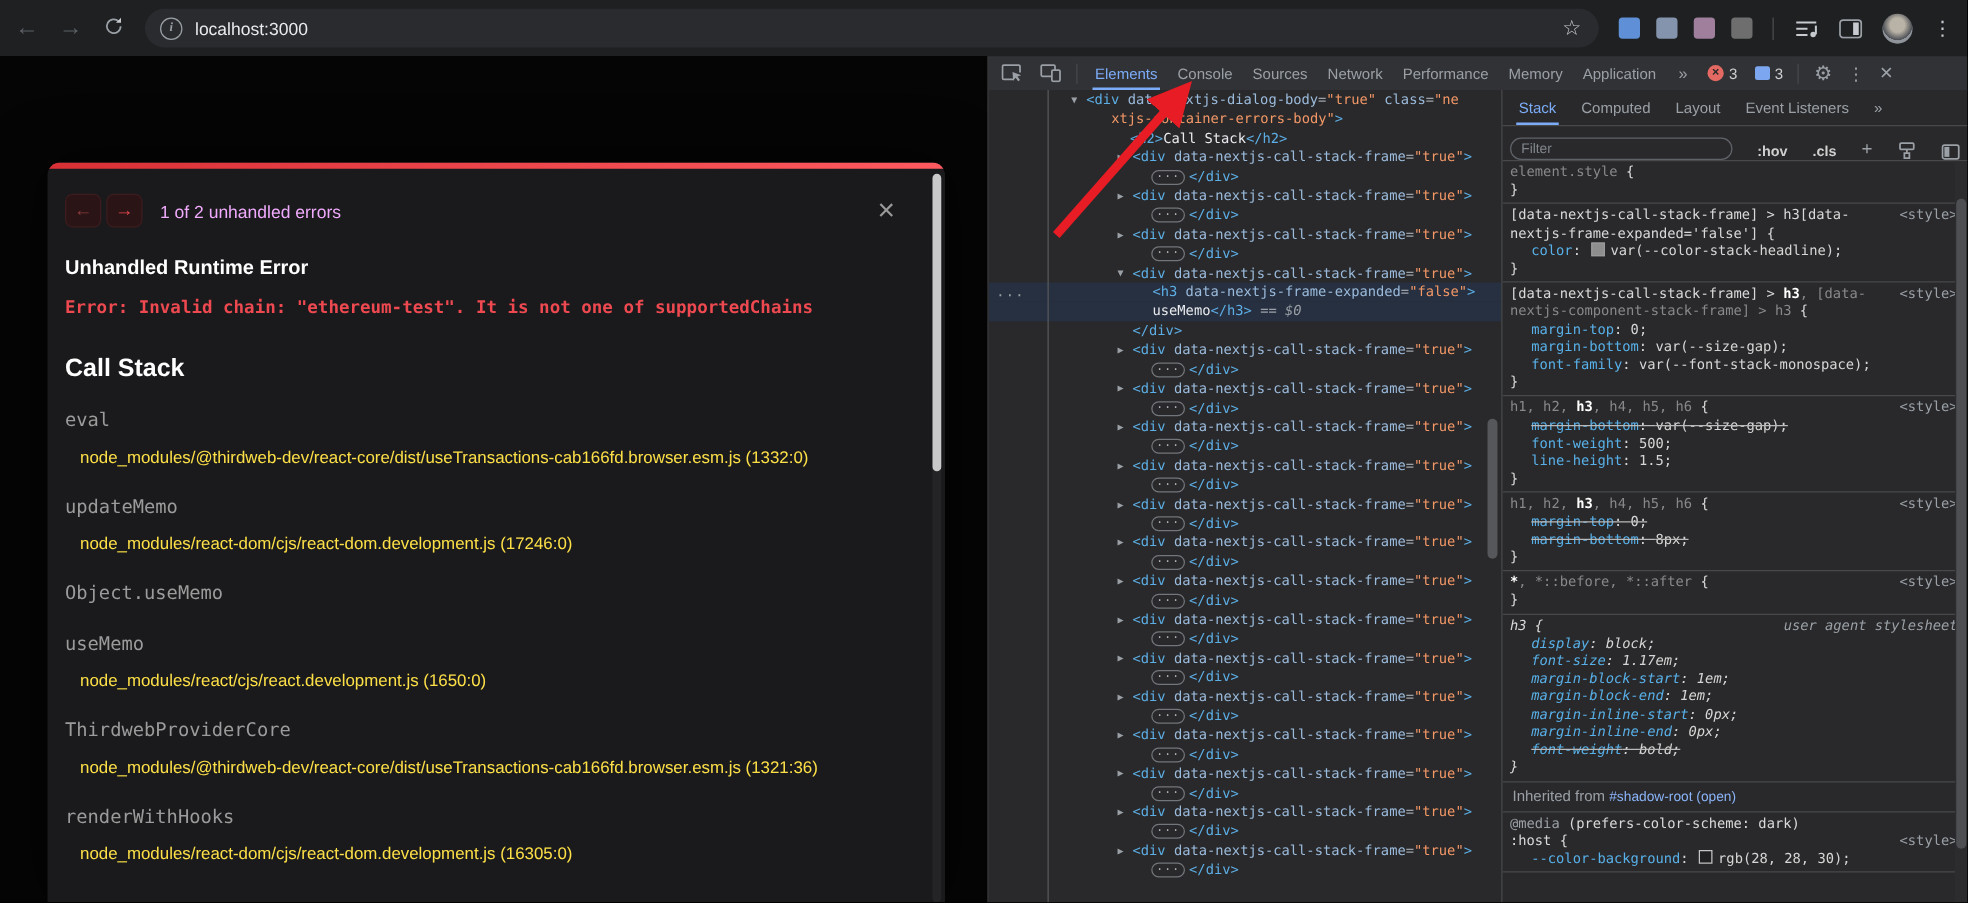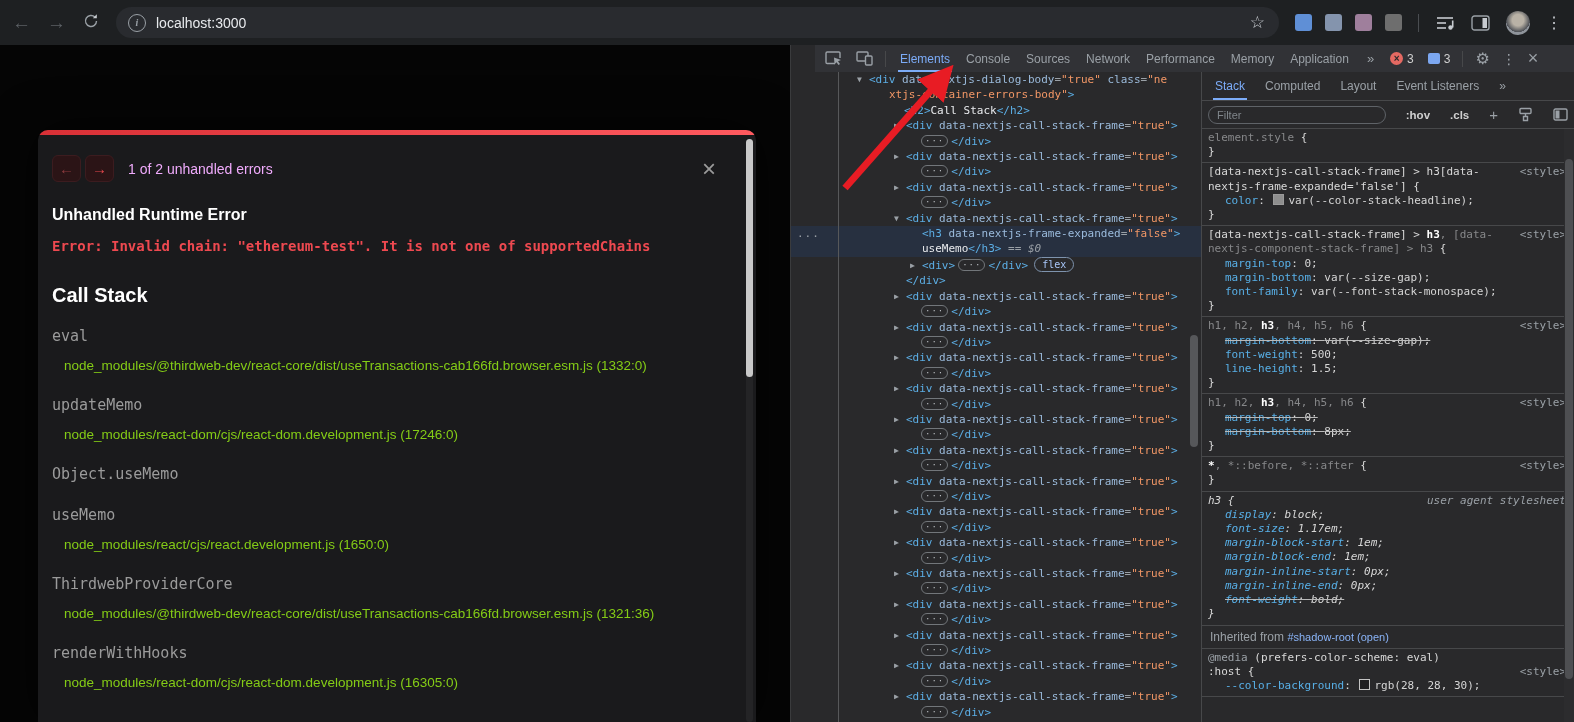--- a/index.html
+++ b/index.html
@@ -34,25 +34,25 @@
            display:flex;align-items:center;justify-content:center;font-size:15px;}
   .err-nav.prev{color:#8e3b3f;}
   .err-nav.next{color:#e5484d;}
   .pagination{color:#f0abfc;font-size:14px;margin-left:14px;}
   .m-close{margin-left:auto;color:#9a9a9a;font-size:24px;line-height:1;font-weight:300;margin-right:14px;}
   .m-title{color:#fff;font-size:16px;font-weight:bold;margin:0 0 14px;}
   .m-msg{color:#ee4950;font-family:"DejaVu Sans Mono",monospace;font-weight:bold;font-size:14px;margin:0 0 30px;}
   .cs-title{color:#fff;font-size:20px;font-weight:bold;margin:0 0 20px;}
   .frame{margin-bottom:23px;}
   .frame .fn{font-family:"DejaVu Sans Mono",monospace;font-size:15px;color:#9b9b9b;margin-bottom:13px;}
-  .frame .loc{font-size:13.5px;color:#84cc16;padding-left:12px;}
+  .frame .loc{font-size:13.5px;color:#fde047;padding-left:12px;}
   .m-scroll-track{position:absolute;right:3px;top:9px;width:7px;bottom:0;background:#242426;border-radius:4px;}
   .m-scroll{position:absolute;right:3px;top:9px;width:7px;height:238px;background:#c9c9c9;border-radius:4px;}
   
-  .devtools{position:absolute;top:45px;left:790px;right:0;bottom:0;background:#29292b;border-left:1px solid #3a3b3d;box-sizing:border-box;padding-left:24px;}
+  .devtools{position:absolute;top:45px;left:790px;right:0;bottom:0;background:#29292b;border-left:1px solid #3a3b3d;box-sizing:border-box;}
   .dt-tabbar{height:27px;background:#313236;border-bottom:1px solid #47484a;display:flex;align-items:center;
              font-size:12px;color:#9aa0a6;padding:0 4px;gap:2px;}
   .dt-icbtn{padding:0 6px;display:flex;align-items:center;}
   .dt-sep{width:1px;height:16px;background:#47484a;margin:0 4px;}
   .dt-tab{padding:0 8px;height:26px;display:flex;align-items:center;position:relative;white-space:nowrap;}
   .dt-tab.active{color:#7cacf8;}
   .dt-tab.active::after{content:"";position:absolute;left:6px;right:6px;bottom:0;height:2px;background:#7cacf8;}
   .more-tabs{padding:0 8px;font-size:13px;}
   .badge{display:flex;align-items:center;gap:4px;padding:0 6px;color:#cfcfcf;}
   .err-dot{width:13px;height:13px;border-radius:50%;background:#e46962;color:#28292b;font-size:10px;font-weight:bold;
@@ -83,21 +83,21 @@
   .gutter-ell{position:absolute;left:6px;top:157px;color:#9aa0a6;font-size:11px;letter-spacing:1px;z-index:4;}
   .el-scroll{position:absolute;right:3px;top:263px;width:8px;height:112px;background:#56575a;border-radius:4px;z-index:5;}
   
   .dt-sidebar{position:absolute;top:27px;left:410px;right:0;bottom:0;border-left:1px solid #47484a;
               box-sizing:border-box;display:flex;flex-direction:column;background:#29292b;}
   .sb-tabs{height:28px;display:flex;align-items:center;font-size:12px;color:#9aa0a6;padding:0 4px;gap:2px;flex:none;}
   .sb-tab{padding:0 9px;height:27px;display:flex;align-items:center;position:relative;white-space:nowrap;}
   .sb-tab.active{color:#7cacf8;}
   .sb-tab.active::after{content:"";position:absolute;left:7px;right:7px;bottom:0;height:2px;background:#7cacf8;}
   .sb-toolbar{height:27px;border-top:1px solid #47484a;border-bottom:1px solid #47484a;display:flex;
-              align-items:center;padding:0 6px;gap:20px;flex:none;}
+              align-items:flex-end;padding:0 6px;gap:20px;flex:none;}
   .filter{width:178px;height:16px;border:1px solid #5f6368;border-radius:9px;background:transparent;
           color:#bdc1c6;font-size:11px;padding:0 8px;outline:none;font-family:"Liberation Sans",sans-serif;}
   .filter::placeholder{color:#80868b;}
   .sb-tool{color:#d0d0d0;font-size:11.5px;font-weight:bold;}
   .sb-toolic{color:#9aa0a6;display:flex;align-items:center;}
   .plus{font-size:15px;color:#9aa0a6;font-weight:normal;}
   .sb-rules{flex:1;overflow:hidden;font-family:"DejaVu Sans Mono",monospace;font-size:11px;line-height:14.2px;position:relative;}
   .rule{padding:2px 8px 3px 6px;border-bottom:1px solid #47484a;}
   .rule.ua{font-style:italic;}
   .sel-line{display:flex;}
@@ -260,21 +260,20 @@
           <div class="trow" style="padding-left: 113px;"><span class="tk-b">&lt;h2</span><span class="tk-b">&gt;</span><span class="tk-t">Call Stack</span><span class="tk-b">&lt;/h2&gt;</span></div>
           <div class="trow" style="padding-left: 103px;"><span class="tk-arrow">▶</span><span class="tk-b">&lt;div</span><span class="tk-a"> data-nextjs-call-stack-frame</span><span class="tk-eq">=</span><span class="tk-v">"true"</span><span class="tk-b">&gt;</span></div>
           <div class="trow" style="padding-left: 127px;"><span class="pill">···</span><span class="tk-b">&lt;/div&gt;</span></div>
           <div class="trow" style="padding-left: 103px;"><span class="tk-arrow">▶</span><span class="tk-b">&lt;div</span><span class="tk-a"> data-nextjs-call-stack-frame</span><span class="tk-eq">=</span><span class="tk-v">"true"</span><span class="tk-b">&gt;</span></div>
           <div class="trow" style="padding-left: 127px;"><span class="pill">···</span><span class="tk-b">&lt;/div&gt;</span></div>
           <div class="trow" style="padding-left: 103px;"><span class="tk-arrow">▶</span><span class="tk-b">&lt;div</span><span class="tk-a"> data-nextjs-call-stack-frame</span><span class="tk-eq">=</span><span class="tk-v">"true"</span><span class="tk-b">&gt;</span></div>
           <div class="trow" style="padding-left: 127px;"><span class="pill">···</span><span class="tk-b">&lt;/div&gt;</span></div>
           <div class="trow" style="padding-left: 103px;"><span class="tk-arrow">▼</span><span class="tk-b">&lt;div</span><span class="tk-a"> data-nextjs-call-stack-frame</span><span class="tk-eq">=</span><span class="tk-v">"true"</span><span class="tk-b">&gt;</span></div>
           <div class="trow sel" style="padding-left: 131px;"><span class="tk-b">&lt;h3</span><span class="tk-a"> data-nextjs-frame-expanded</span><span class="tk-eq">=</span><span class="tk-v">"false"</span><span class="tk-b">&gt;</span></div>
           <div class="trow sel" style="padding-left: 131px;"><span class="tk-t">useMemo</span><span class="tk-b">&lt;/h3&gt;</span><span class="tk-meta"> == </span><span class="tk-dollar">$0</span></div>
-          <div class="trow" style="padding-left: 119px;"><span class="tk-arrow">▶</span><span class="tk-b">&lt;div</span><span class="tk-b">&gt;</span><span class="pill">···</span><span class="tk-b">&lt;/div&gt;</span><span class="flexbadge">flex</span></div>
           <div class="trow" style="padding-left: 115px;"><span class="tk-b">&lt;/div&gt;</span></div>
           <div class="trow" style="padding-left: 103px;"><span class="tk-arrow">▶</span><span class="tk-b">&lt;div</span><span class="tk-a"> data-nextjs-call-stack-frame</span><span class="tk-eq">=</span><span class="tk-v">"true"</span><span class="tk-b">&gt;</span></div>
           <div class="trow" style="padding-left: 127px;"><span class="pill">···</span><span class="tk-b">&lt;/div&gt;</span></div>
           <div class="trow" style="padding-left: 103px;"><span class="tk-arrow">▶</span><span class="tk-b">&lt;div</span><span class="tk-a"> data-nextjs-call-stack-frame</span><span class="tk-eq">=</span><span class="tk-v">"true"</span><span class="tk-b">&gt;</span></div>
           <div class="trow" style="padding-left: 127px;"><span class="pill">···</span><span class="tk-b">&lt;/div&gt;</span></div>
           <div class="trow" style="padding-left: 103px;"><span class="tk-arrow">▶</span><span class="tk-b">&lt;div</span><span class="tk-a"> data-nextjs-call-stack-frame</span><span class="tk-eq">=</span><span class="tk-v">"true"</span><span class="tk-b">&gt;</span></div>
           <div class="trow" style="padding-left: 127px;"><span class="pill">···</span><span class="tk-b">&lt;/div&gt;</span></div>
           <div class="trow" style="padding-left: 103px;"><span class="tk-arrow">▶</span><span class="tk-b">&lt;div</span><span class="tk-a"> data-nextjs-call-stack-frame</span><span class="tk-eq">=</span><span class="tk-v">"true"</span><span class="tk-b">&gt;</span></div>
           <div class="trow" style="padding-left: 127px;"><span class="pill">···</span><span class="tk-b">&lt;/div&gt;</span></div>
           <div class="trow" style="padding-left: 103px;"><span class="tk-arrow">▶</span><span class="tk-b">&lt;div</span><span class="tk-a"> data-nextjs-call-stack-frame</span><span class="tk-eq">=</span><span class="tk-v">"true"</span><span class="tk-b">&gt;</span></div>
@@ -391,21 +390,21 @@
             <div class="decl"><span><span class="prop">font-size</span><span class="pval">: </span><span class="pval">1.17em;</span></span></div>
             <div class="decl"><span><span class="prop">margin-block-start</span><span class="pval">: </span><span class="pval">1em;</span></span></div>
             <div class="decl"><span><span class="prop">margin-block-end</span><span class="pval">: </span><span class="pval">1em;</span></span></div>
             <div class="decl"><span><span class="prop">margin-inline-start</span><span class="pval">: </span><span class="pval">0px;</span></span></div>
             <div class="decl"><span><span class="prop">margin-inline-end</span><span class="pval">: </span><span class="pval">0px;</span></span></div>
             <div class="decl"><span class="struck"><span class="prop">font-weight</span><span class="pval">: </span><span class="pval">bold;</span></span></div>
             <div class="brace">}</div>
           </div>
           <div class="sect"><span>Inherited from </span><span class="tgt">#shadow-root (open)</span></div>
           <div class="rule">
-            <div class="atline"><span>@media </span><span class="sm">(prefers-color-scheme: eval)</span></div>
+            <div class="atline"><span>@media </span><span class="sm">(prefers-color-scheme: dark)</span></div>
             <div class="sel-line">
               <span class="sel-text"><span class="sm">:host</span><span class="brace"> {</span></span>
               <span class="origin">&lt;style&gt;</span>
             </div>
             <div class="decl"><span><span class="prop">--color-background</span><span class="pval">: </span><span class="sw o"></span><span class="pval">rgb(28, 28, 30);</span></span></div>
           </div>
         </div>
     </div>
   </div>
 

